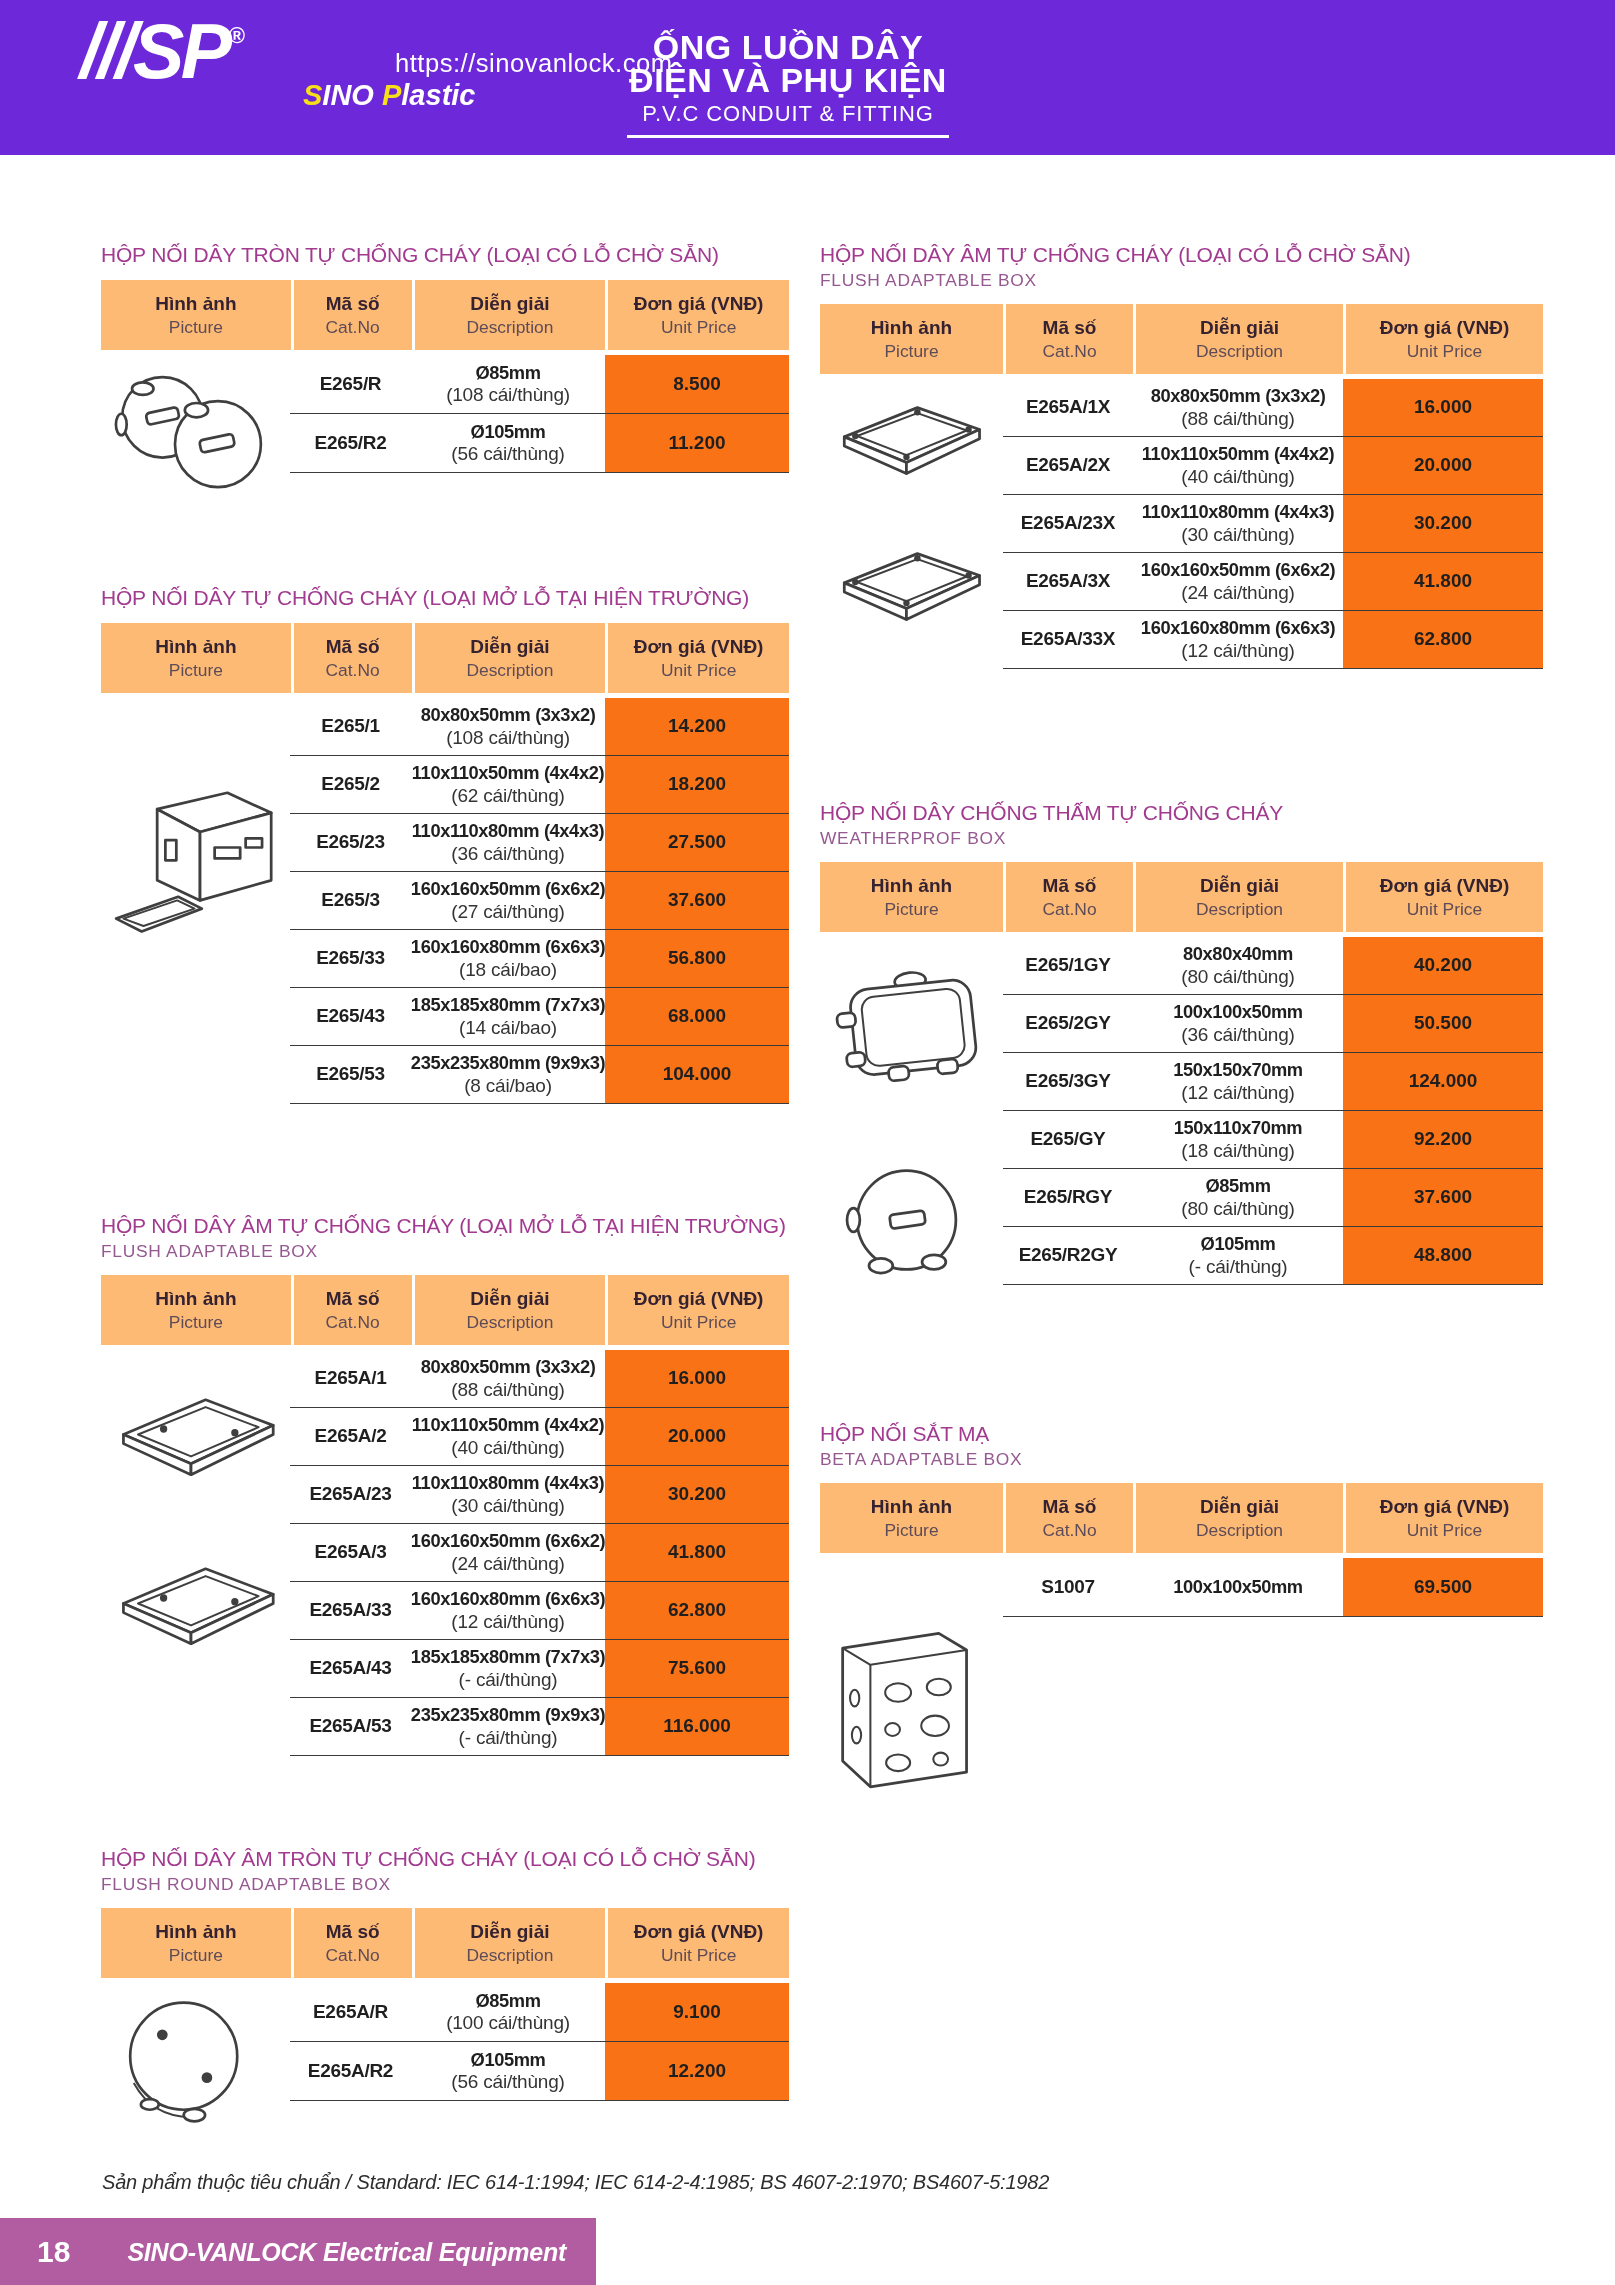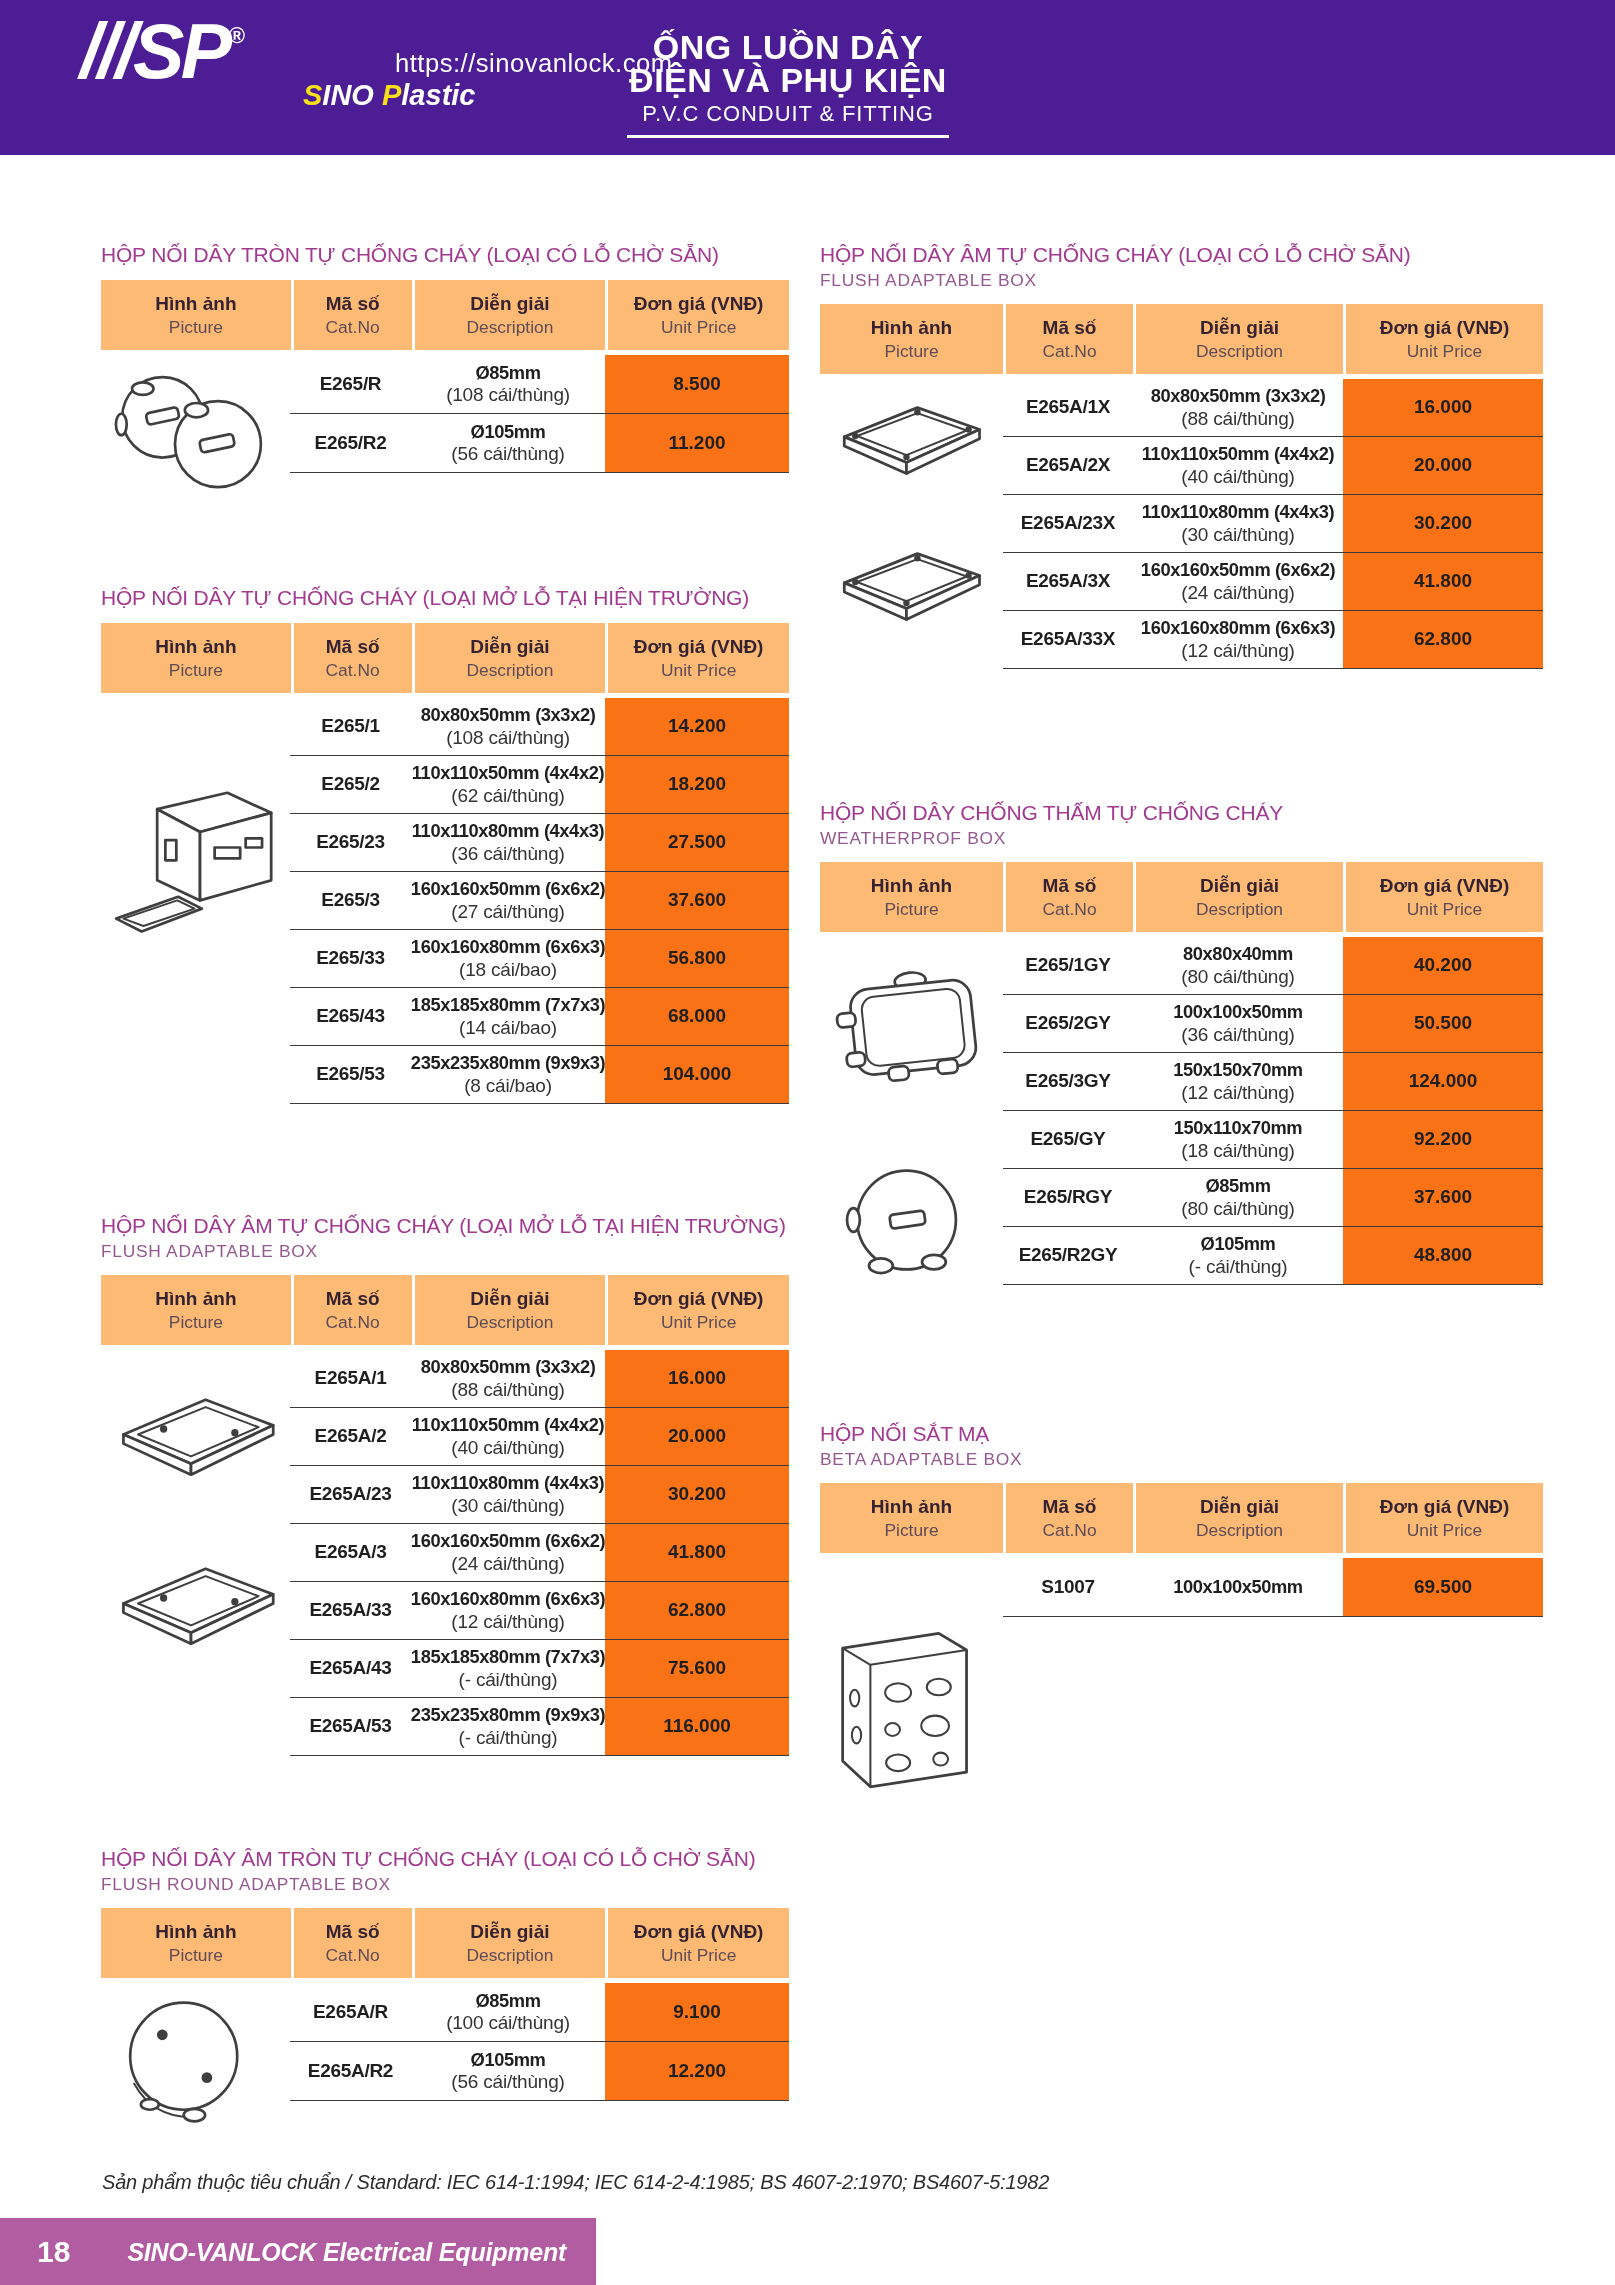--- a/index.html
+++ b/index.html
@@ -1,20 +1,20 @@
 <!DOCTYPE html>
 <html style="font-size:14.6px"><head>
 <meta charset="utf-8">
 <style>
   html,body{margin:0;padding:0;background:#d8d8d8;}
   .page{position:relative;width:1615px;height:2285px;background:#ffffff;overflow:hidden;
         font-family:"Liberation Sans","DejaVu Sans",sans-serif;}
 
   
-  .header{position:absolute;top:0;left:0;width:1615px;height:155px;background:#4c1d95;}
+  .header{position:absolute;top:0;left:0;width:1615px;height:155px;background:#6d28d9;}
   .logo{position:absolute;left:80px;top:12.8px;color:#fff;font-style:italic;font-weight:900;
         font-size:77px;letter-spacing:-3.7px;line-height:1;}
   .logo sup{font-size:22px;font-weight:bold;letter-spacing:0;vertical-align:35px;}
   .brand{position:absolute;left:303px;top:79px;font-size:29px;font-style:italic;font-weight:bold;
          color:#fff;letter-spacing:0;}
   .brand .yel{color:#f7e017;}
   .hdr-url{position:absolute;left:395px;top:49px;color:#fff;font-size:25.6px;letter-spacing:0.5px;}
   .hdr-titles{position:absolute;left:627px;top:31px;width:322px;text-align:center;color:#fff;}
   .hdr-t1{font-size:34px;font-weight:bold;letter-spacing:0.5px;line-height:33px;}
   .hdr-t2{font-size:22px;letter-spacing:0.9px;margin-top:3.7px;}

